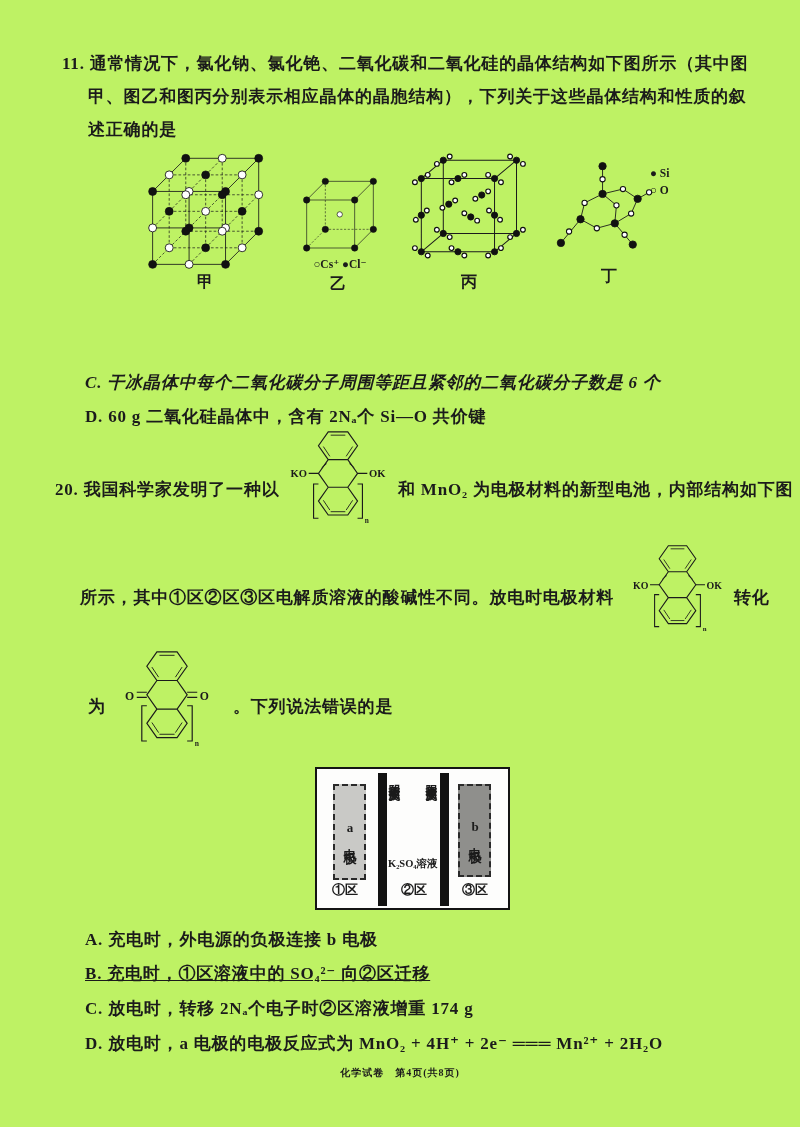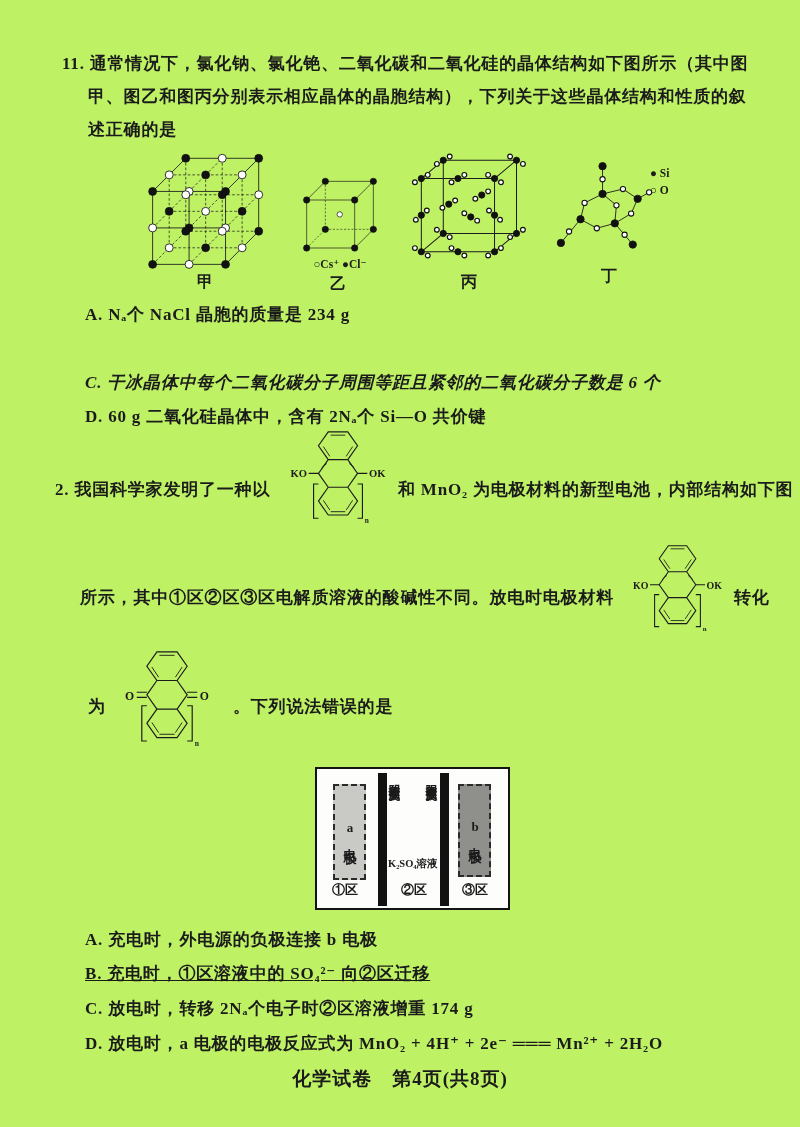--- a/index.html
+++ b/index.html
@@ -1,21 +1,21 @@
 <!DOCTYPE html>
 <html><head>
 <meta charset="utf-8">
 <style>
   html,body{margin:0;padding:0;background:#e9e9e7;}
   .page{position:relative;width:800px;height:1127px;background:#bef264;
         font-family:"Liberation Serif","DejaVu Serif",serif;color:#1b1b1b;overflow:hidden;}
   .t{position:absolute;font-size:17px;font-weight:600;letter-spacing:.8px;white-space:nowrap;}
   .figlabel{position:absolute;font-size:16px;font-weight:700;letter-spacing:0;}
   .legend{position:absolute;font-size:11.5px;font-weight:600;white-space:nowrap;letter-spacing:0;}
-  .footer{position:absolute;left:0;right:0;top:1066px;text-align:center;font-size:19px;font-weight:600;letter-spacing:1px;}
+  .footer{position:absolute;left:0;right:0;top:1066px;text-align:center;font-size:10px;font-weight:600;letter-spacing:1px;}
   svg{position:absolute;overflow:visible;}
   .ln{stroke:#1b1b1b;stroke-width:1.3;fill:none;}
   .lnthin{stroke:#1b1b1b;stroke-width:1.1;fill:none;}
   .dash{stroke:#1b1b1b;stroke-width:1.1;fill:none;stroke-dasharray:4 3;}
   .fa{fill:#111;stroke:#111;}
   .oa{fill:#fff;stroke:#111;stroke-width:1.3;}
   .molline{stroke:#1b1b1b;stroke-width:1.4;fill:none;}
   .moltext{font-family:"Liberation Serif","DejaVu Serif",serif;font-weight:700;fill:#1b1b1b;}
   
   .bbox{position:absolute;left:315px;top:767px;width:195px;height:143px;border:2px solid #141414;
@@ -194,25 +194,24 @@
         <circle class="oa" cx="82" cy="38" r="3.2"></circle>
       <circle class="oa" cx="16" cy="90" r="3.2"></circle>
         <circle class="oa" cx="84" cy="94" r="3.2"></circle>
       <circle class="oa" cx="114" cy="42" r="3.2"></circle>
     </g>
   </svg>
   <div class="legend" style="left:650px;top:167px;">● Si</div>
   <div class="legend" style="left:650px;top:184px;">○ O</div>
   <div class="figlabel" style="left:601px;top:266px;">丁</div>
 
-  <div class="t" style="left:85px;top:303px;">A. Nₐ个 NaCl 晶胞的质量是 234 g</div>
   <div class="t" style="left:85px;top:371px;font-style:italic;">C. 干冰晶体中每个二氧化碳分子周围等距且紧邻的二氧化碳分子数是 6 个</div>
   <div class="t" style="left:85px;top:405px;">D. 60 g 二氧化硅晶体中，含有 2Nₐ个 Si—O 共价键</div>
 
-  <div class="t" style="left:55px;top:478px;">2. 我国科学家发明了一种以</div>
+  <div class="t" style="left:55px;top:478px;">20. 我国科学家发明了一种以</div>
   <svg style="left:281px;top:431px;" width="114" height="93" viewBox="0 0 140 114">
     <path class="molline" d="M58,1L82,1L94,18L82,35L58,35L46,18Z M58,35L82,35L94,52L82,69L58,69L46,52Z M58,69L82,69L94,86L82,103L58,103L46,86Z"></path>
     <path class="lnthin" d="M61,5H79 M88,19L80,31 M52,19L60,31 M50,45L56,40 M90,45L84,40 M61,99H79 M88,85L80,97 M52,85L60,97"></path>
     <path class="molline" d="M46,52H34 M94,52H106 M46,65H40V107H46 M94,65H100V107H94"></path>
     <text class="moltext" x="32" y="57" font-size="13" text-anchor="end">KO</text>
     <text class="moltext" x="108" y="57" font-size="13">OK</text>
     <text class="moltext" x="103" y="113" font-size="9">n</text>
   </svg>
   <div class="t" style="left:398px;top:478px;">和 MnO₂ 为电极材料的新型电池，内部结构如下图</div>
 

